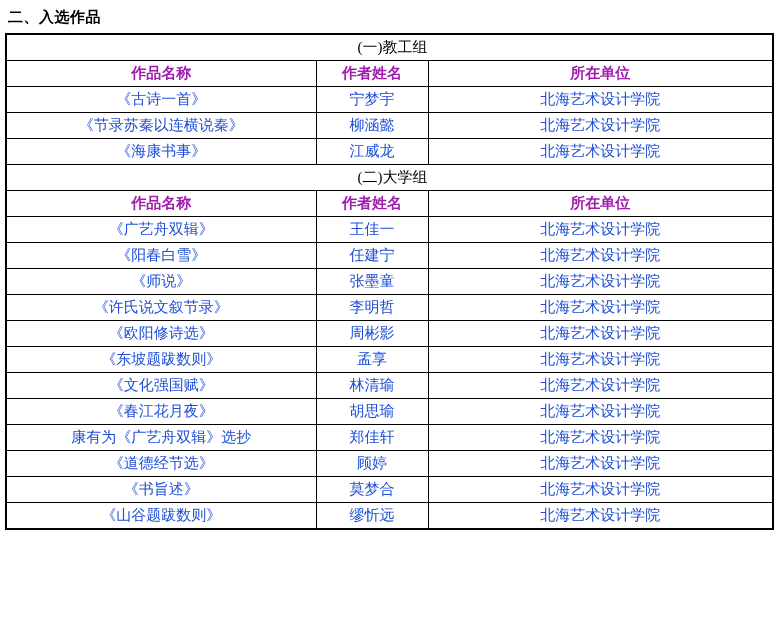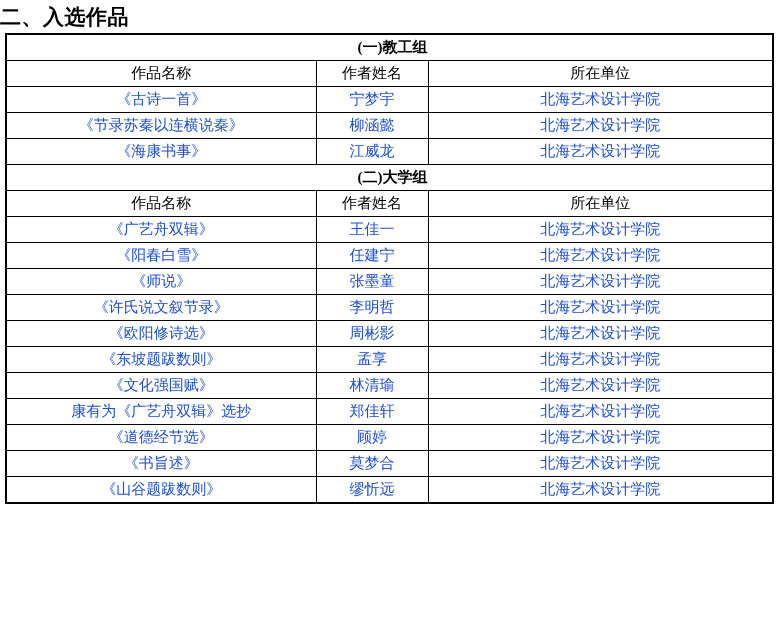--- a/index.html
+++ b/index.html
@@ -10,24 +10,24 @@
   body {
     width: 780px;
     height: 621px;
     position: relative;
     font-family: "Liberation Serif", "DejaVu Serif", serif;
     overflow: hidden;
   }
   .page-title {
     font-family: "Liberation Sans", "DejaVu Sans", sans-serif;
     font-weight: bold;
-    font-size: 21px;
+    font-size: 15px;
     line-height: 26px;
     color: #000000;
-    margin: 4px 0 3px 0;
+    margin: 4px 0 3px 8px;
     letter-spacing: 0.5px;
   }
   table.works-table {
     border-collapse: collapse;
     table-layout: fixed;
     margin-left: 5px;
     width: 767px;
     border: 2px solid #000000;
   }
   col.c1 { width: 310px; }
@@ -37,25 +37,25 @@
     border: 1px solid #000000;
     height: 25px;
     text-align: center;
     vertical-align: middle;
     font-size: 15px;
     padding: 0 2px;
     white-space: nowrap;
     overflow: hidden;
   }
   .works-table th {
-    font-weight: normal;
-    color: #000000;
+    font-weight: bold;
+    color: #a21caf;
   }
   .works-table td.section-cell {
-    font-weight: bold;
+    font-weight: normal;
     color: #000000;
     padding-left: 8px;
   }
   .works-table td.data-cell {
     font-weight: normal;
     color: #1d4ed8;
   }
 </style>
 </head>
 <body>
@@ -130,20 +130,25 @@
           <td class="data-cell">《东坡题跋数则》</td>
           <td class="data-cell">孟享</td>
           <td class="data-cell">北海艺术设计学院</td>
         </tr>
         <tr>
           <td class="data-cell">《文化强国赋》</td>
           <td class="data-cell">林清瑜</td>
           <td class="data-cell">北海艺术设计学院</td>
         </tr>
         <tr>
+          <td class="data-cell">《春江花月夜》</td>
+          <td class="data-cell">胡思瑜</td>
+          <td class="data-cell">北海艺术设计学院</td>
+        </tr>
+        <tr>
           <td class="data-cell">康有为《广艺舟双辑》选抄</td>
           <td class="data-cell">郑佳轩</td>
           <td class="data-cell">北海艺术设计学院</td>
         </tr>
         <tr>
           <td class="data-cell">《道德经节选》</td>
           <td class="data-cell">顾婷</td>
           <td class="data-cell">北海艺术设计学院</td>
         </tr>
         <tr>

